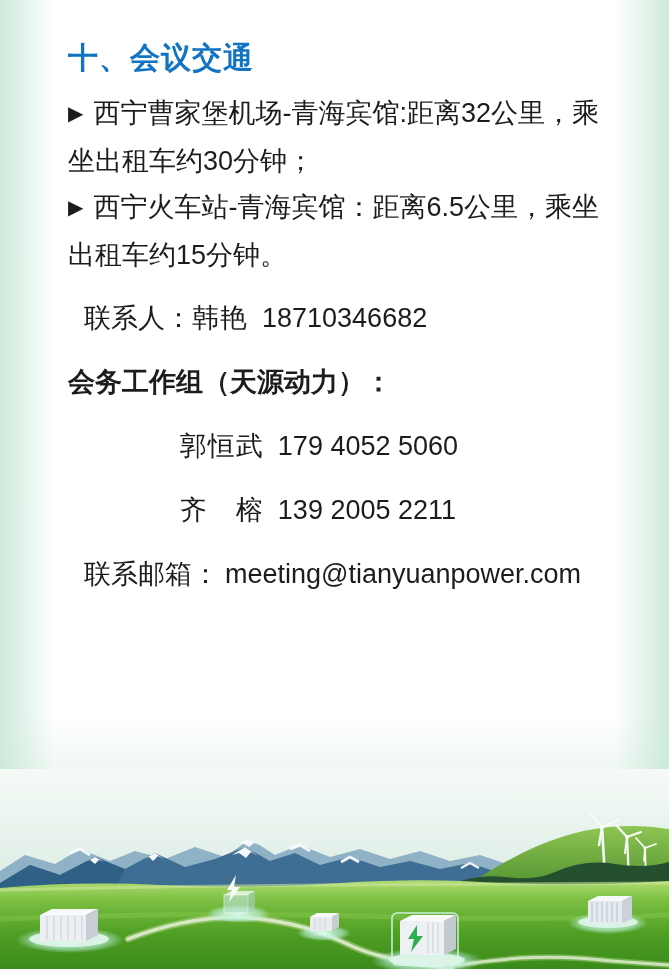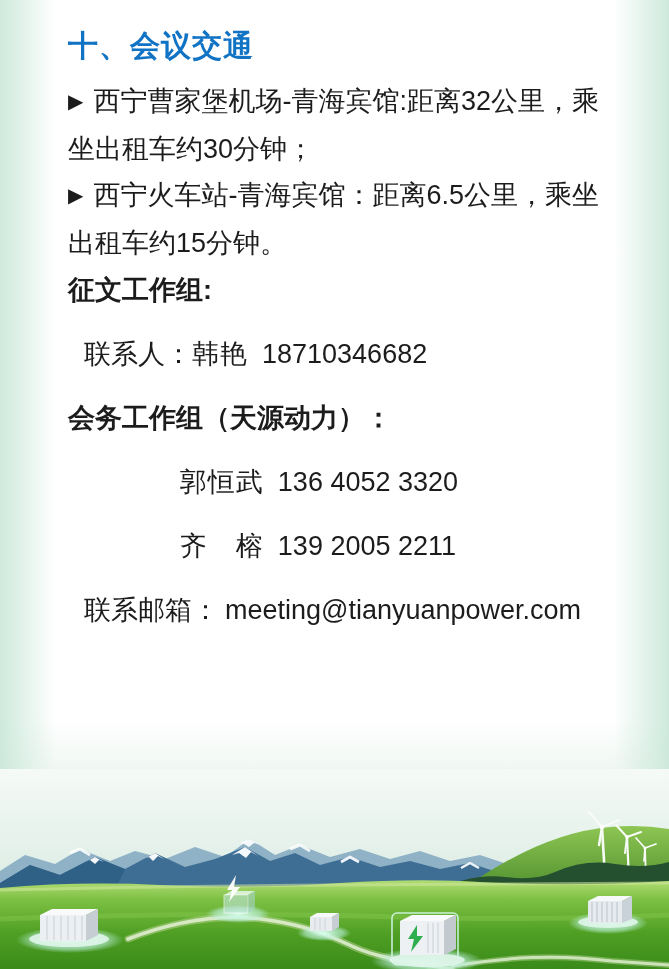--- a/index.html
+++ b/index.html
@@ -4,21 +4,21 @@
 <style>
   html,body{margin:0;padding:0;}
   body{
     width:669px;height:969px;position:relative;overflow:hidden;
     font-family:"Liberation Sans","DejaVu Sans",sans-serif;
     background:
       linear-gradient(90deg, rgba(203,232,218,.95) 0px, rgba(255,255,255,0) 55px),
       linear-gradient(270deg, rgba(203,232,218,.95) 0px, rgba(255,255,255,0) 55px),
       linear-gradient(180deg, #ffffff 0%, #ffffff 74%, #e9f4ed 82%, #dceee4 100%);
   }
-  .content{position:absolute;top:0;left:0;right:0;padding:28px 52px 0 68px;color:#1c1c1c;}
+  .content{position:absolute;top:12px;left:0;right:0;padding:28px 52px 0 68px;color:#1c1c1c;}
   h1{font-size:30px;line-height:36px;font-weight:bold;color:#1173c4;margin:0 0 14px 0;letter-spacing:1px;}
   h1.second{margin-top:22px;margin-bottom:8px;line-height:40px;}
   .para{font-size:27px;line-height:46px;margin:0;}
   .indent{text-indent:2em;}
   .bullet-arrow{display:inline-block;font-size:20px;margin-right:10px;transform:translateY(-2px);}
   .contacts{font-size:27px;line-height:48px;}
   .group-title{font-weight:bold;margin:0;}
   .contact-line{margin:16px;}
   .contact-line.cont{padding-left:3.55em;}
   .phone{margin-left:14px;}
@@ -32,25 +32,24 @@
 <div class="content">
   <h1>十、会议交通</h1>
 
 
   <p class="para"><span class="bullet-arrow">▶</span><span>西宁曹家堡机场-青海宾馆:距离32公里，乘坐出租车约30分钟；</span></p>
 
   <p class="para"><span class="bullet-arrow">▶</span><span>西宁火车站-青海宾馆：距离6.5公里，乘坐出租车约15分钟。</span></p>
 
 
   <div class="contacts">
-    <p class="group-title">征文工作组:</p>
     <p class="contact-line"><span>联系人：</span><span class="name">韩艳</span><span class="phone">18710346682</span></p>
 
     <p class="group-title">会务工作组（天源动力）：</p>
-    <p class="contact-line cont"><span class="name">郭恒武</span><span class="phone">136 4052 3320</span></p>
+    <p class="contact-line cont"><span class="name">郭恒武</span><span class="phone">179 4052 5060</span></p>
     <p class="contact-line cont"><span class="name">齐　榕</span><span class="phone">139 2005 2211</span></p>
 
     <p class="contact-line"><span>联系邮箱：</span><span class="phone" style="margin-left:6px">meeting@tianyuanpower.com</span></p>
   </div>
 </div>
 
 <div class="landscape">
 <svg viewBox="0 0 669 200" xmlns="http://www.w3.org/2000/svg">
   <defs>
     <linearGradient id="sky" x1="0" y1="0" x2="0" y2="1">

